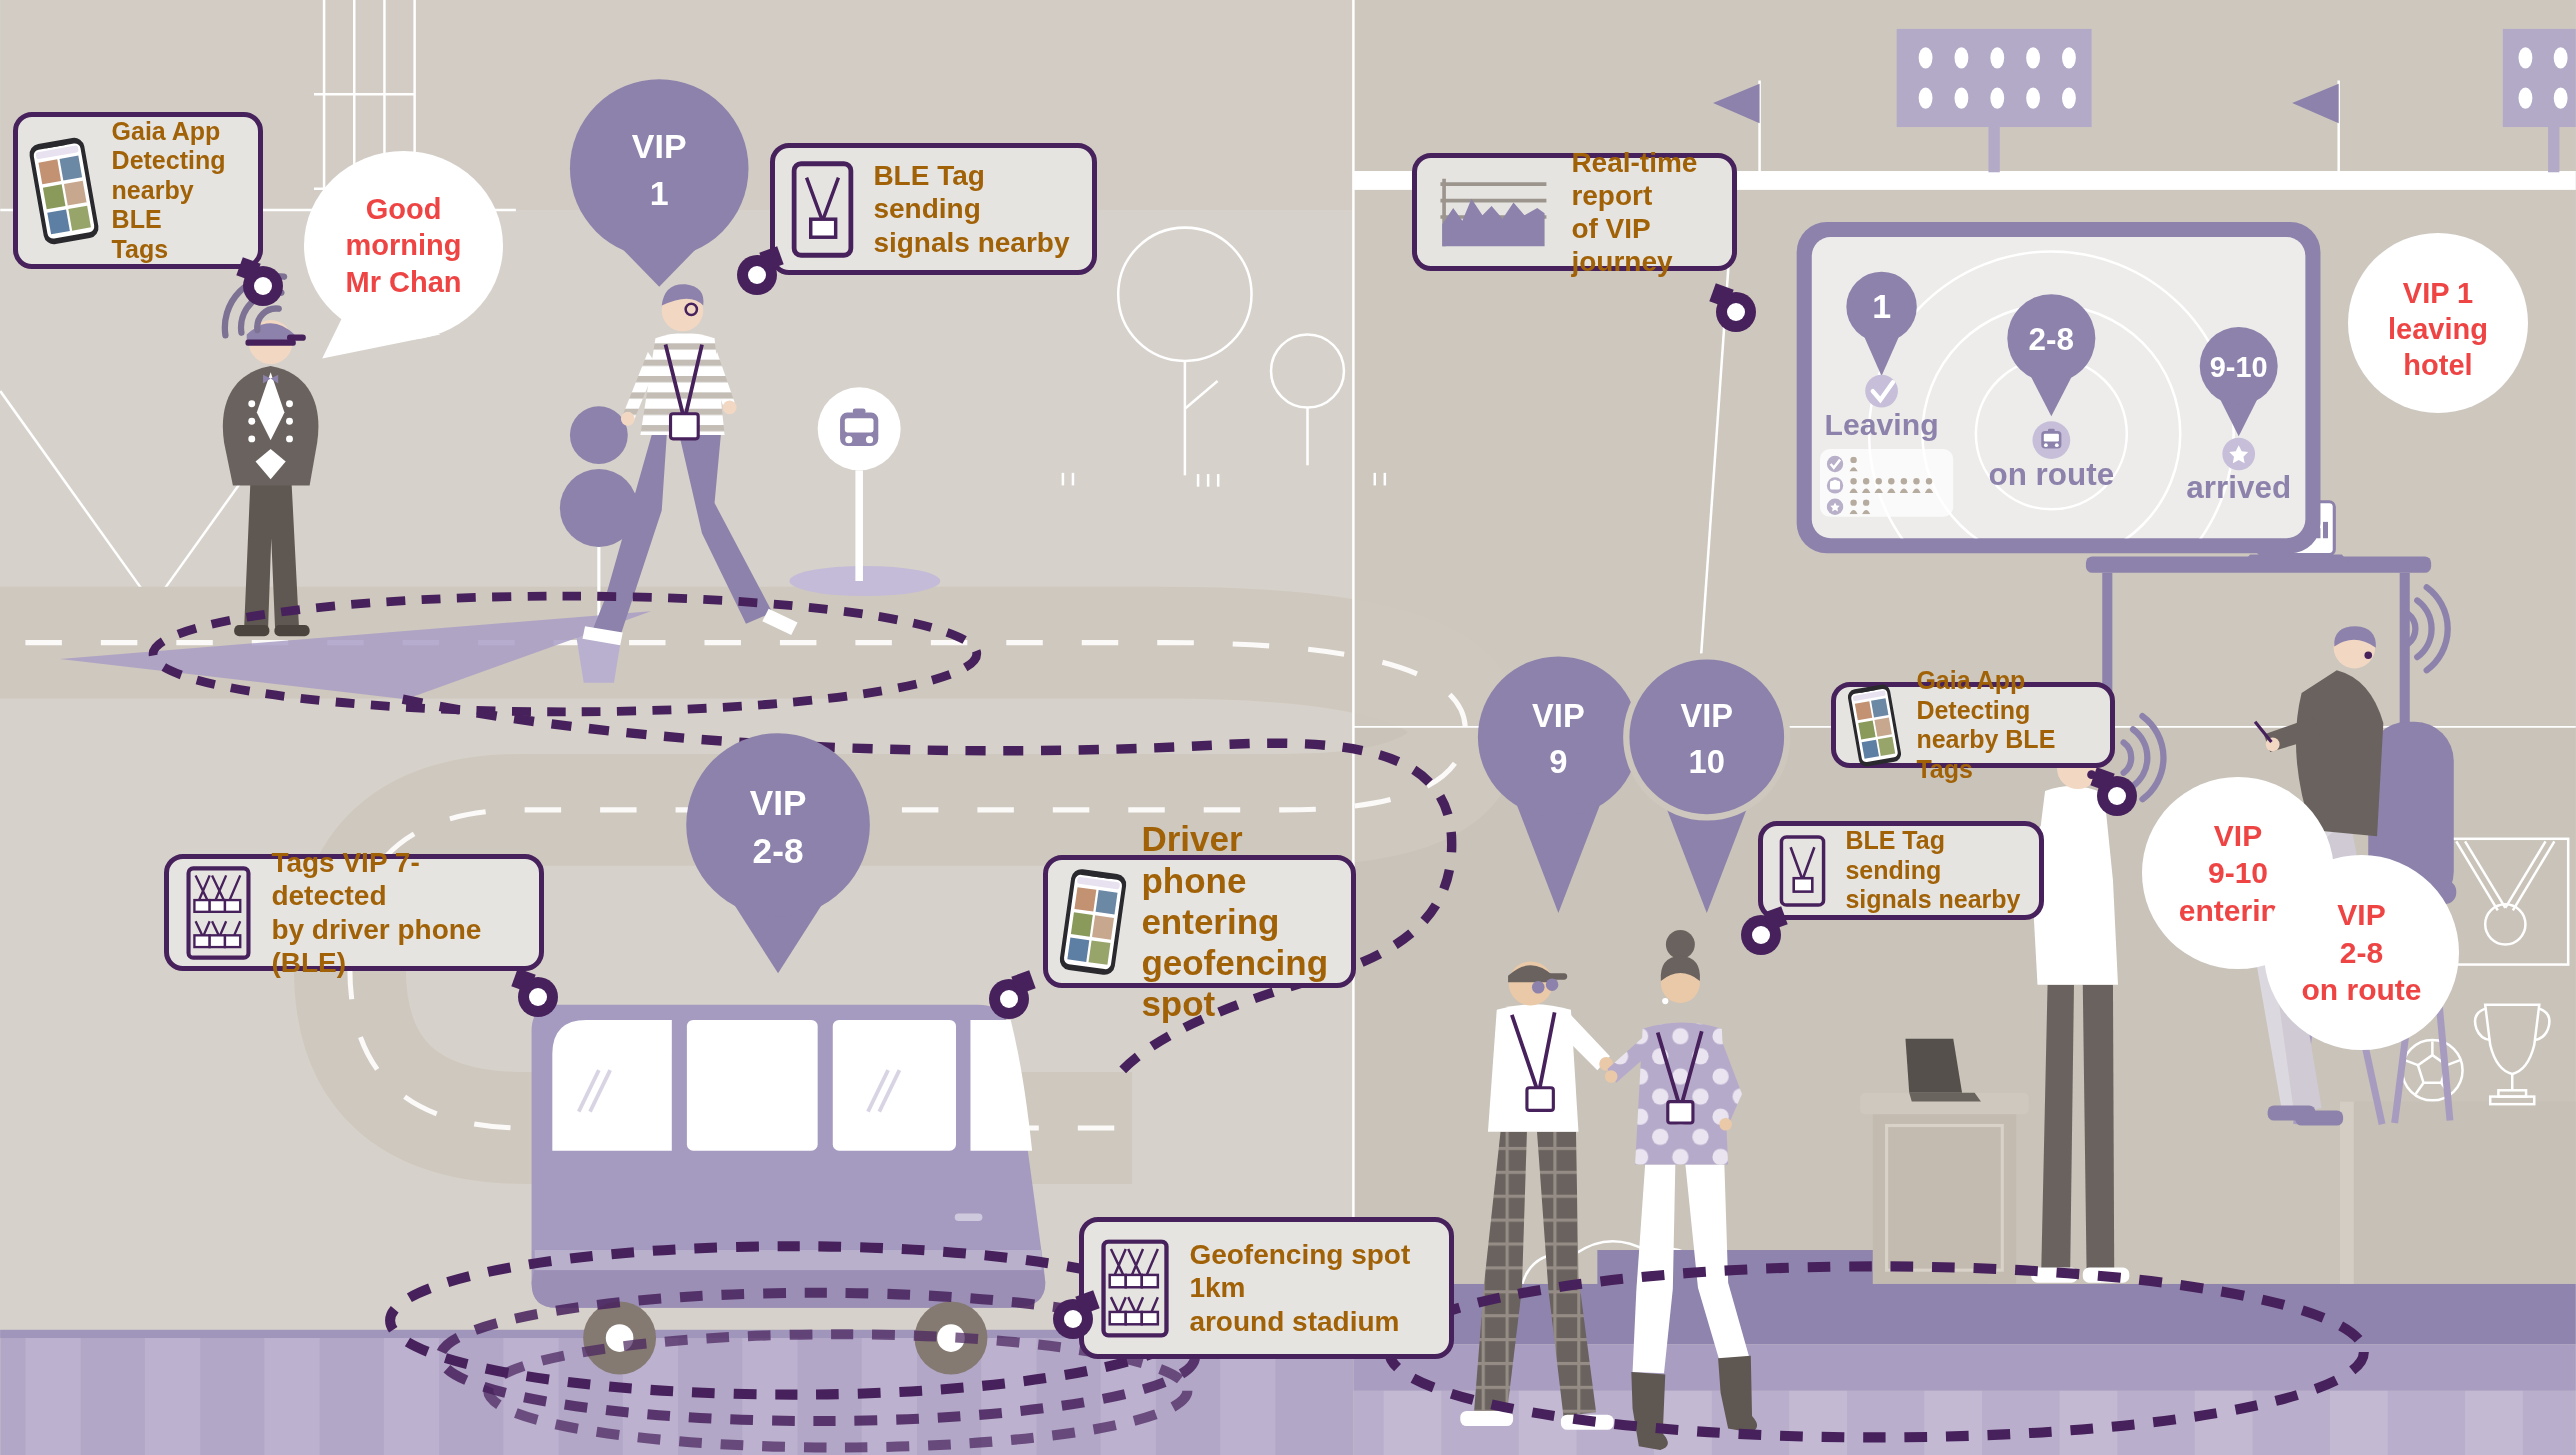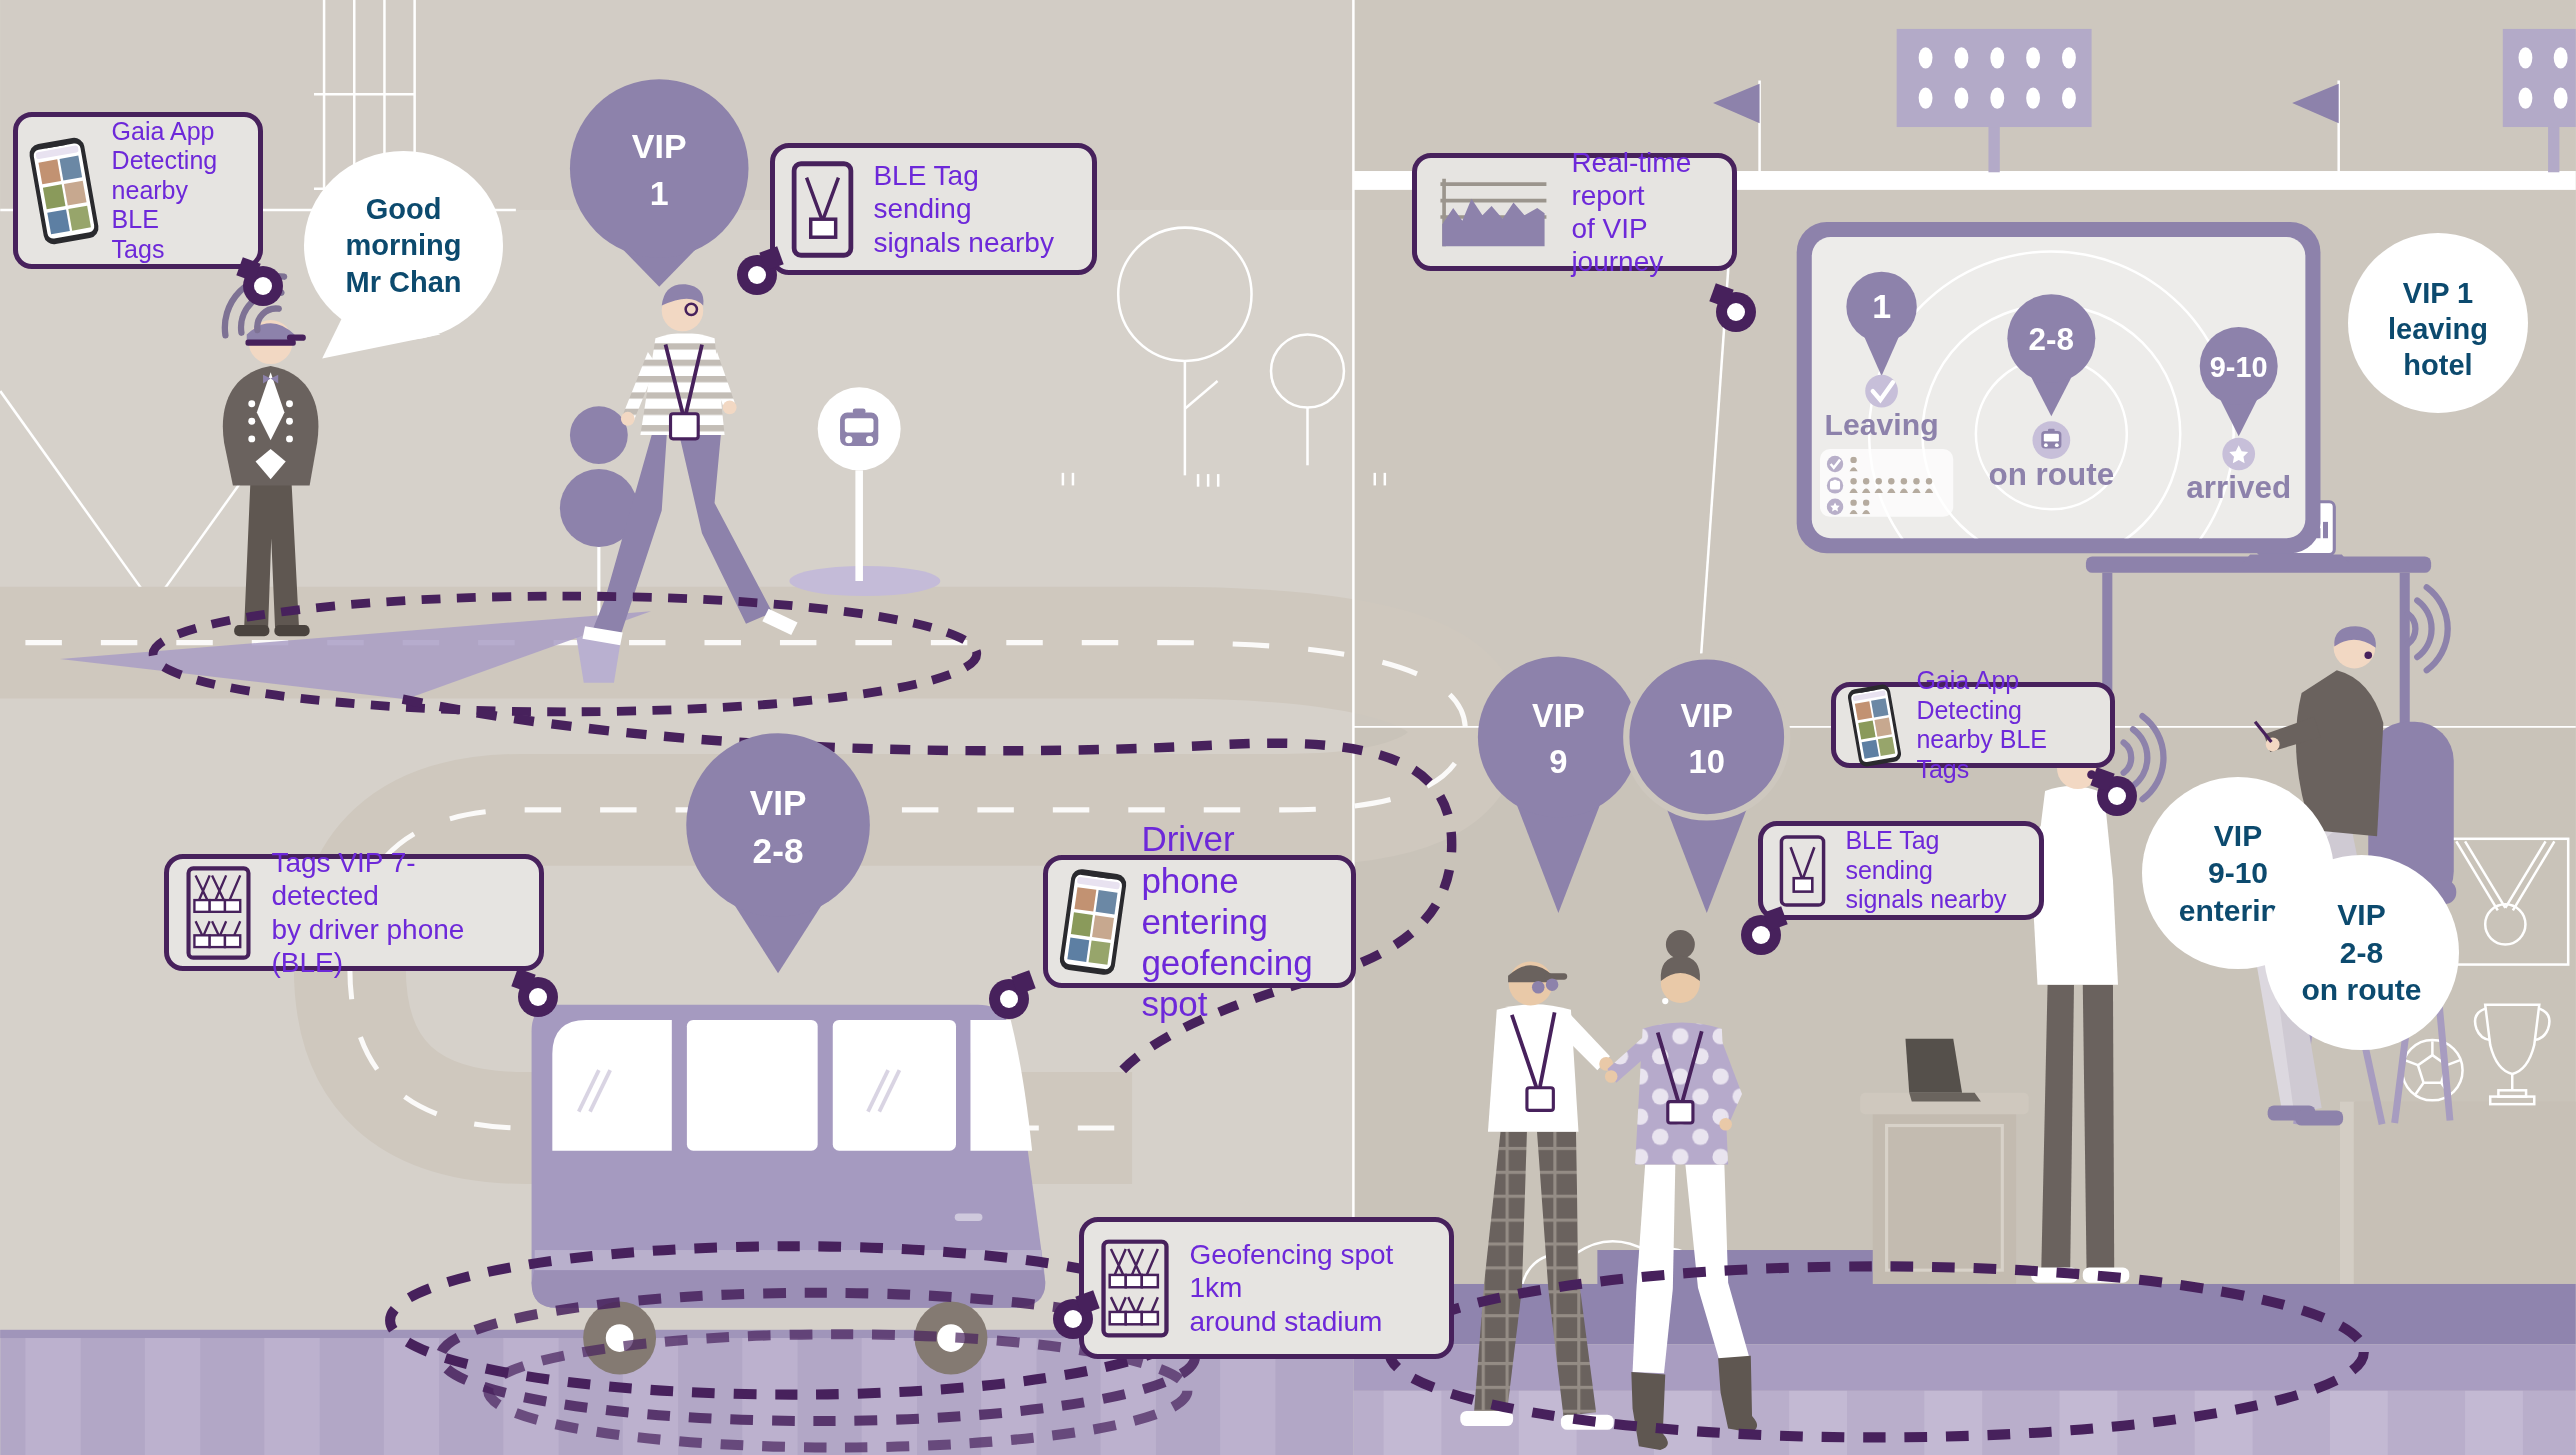--- a/index.html
+++ b/index.html
@@ -2,24 +2,24 @@
 <html style="font-size:10px"><head>
 <meta charset="utf-8">
 <style>
   html,body{margin:0;padding:0;background:#d6d1ca;}
   #stage{position:relative;width:2576px;height:1455px;overflow:hidden;
          font-family:"Liberation Sans",sans-serif;}
   #scene{position:absolute;left:0;top:0;z-index:1;}
   svg text{font-family:"Liberation Sans",sans-serif;font-weight:bold;}
   .callout{position:absolute;box-sizing:border-box;background:#e6e4e1;border:5px solid #47215c;
            border-radius:19px;display:flex;align-items:center;gap:19px;padding:11.3px 16.4px;z-index:5;}
-  .callout .txt{color:#6d28d9;font-weight:400;white-space:pre-line;line-height:1.18;font-size:28px;}
+  .callout .txt{color:#a16207;font-weight:700;white-space:pre-line;line-height:1.18;font-size:28px;}
   .bubble{position:absolute;background:#fff;border-radius:50%;display:flex;align-items:center;
           justify-content:center;text-align:center;z-index:4;}
-  .bubble .txt{color:#0c4a6e;font-weight:700;white-space:pre-line;line-height:1.25;}
+  .bubble .txt{color:#ef4444;font-weight:700;white-space:pre-line;line-height:1.25;}
   .dot{position:absolute;width:40px;height:40px;border-radius:50%;background:#47215c;z-index:6;}
   .dot::after{content:"";position:absolute;inset:10.7px;background:#fff;border-radius:50%;}
   .dot::before{content:"";position:absolute;width:19px;height:19px;background:#47215c;}
   .dot.tl::before{left:-3.8px;top:-6.3px;transform:rotate(20deg);}
   .dot.tr::before{right:-3.8px;top:-6.3px;transform:rotate(-20deg);}
   .ic{flex:0 0 auto;}
 </style>
 </head>
 <body>
 

